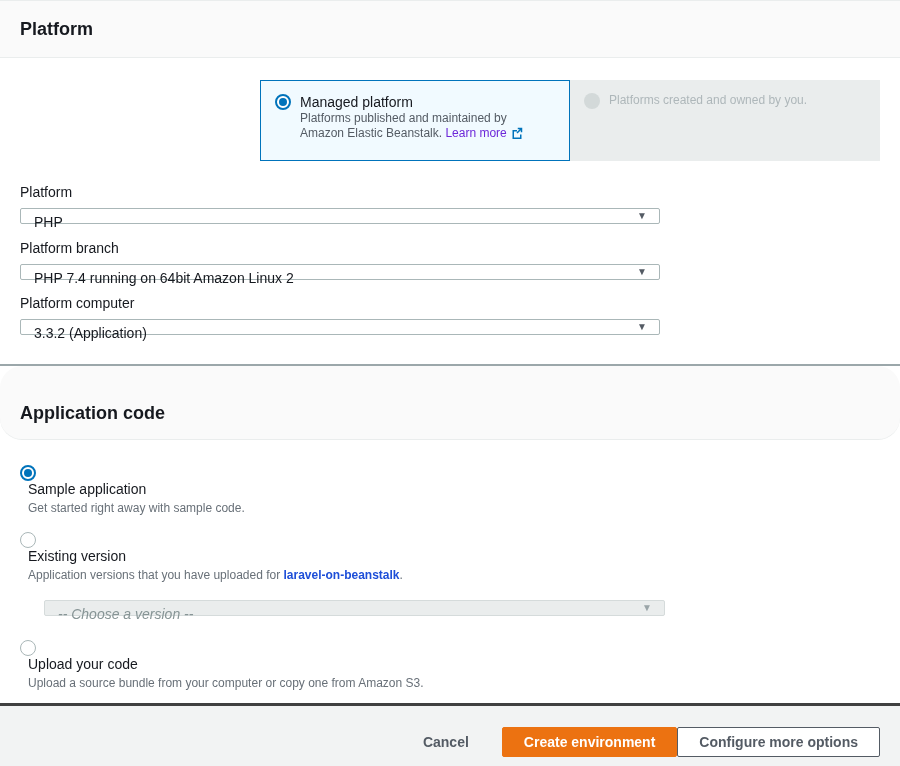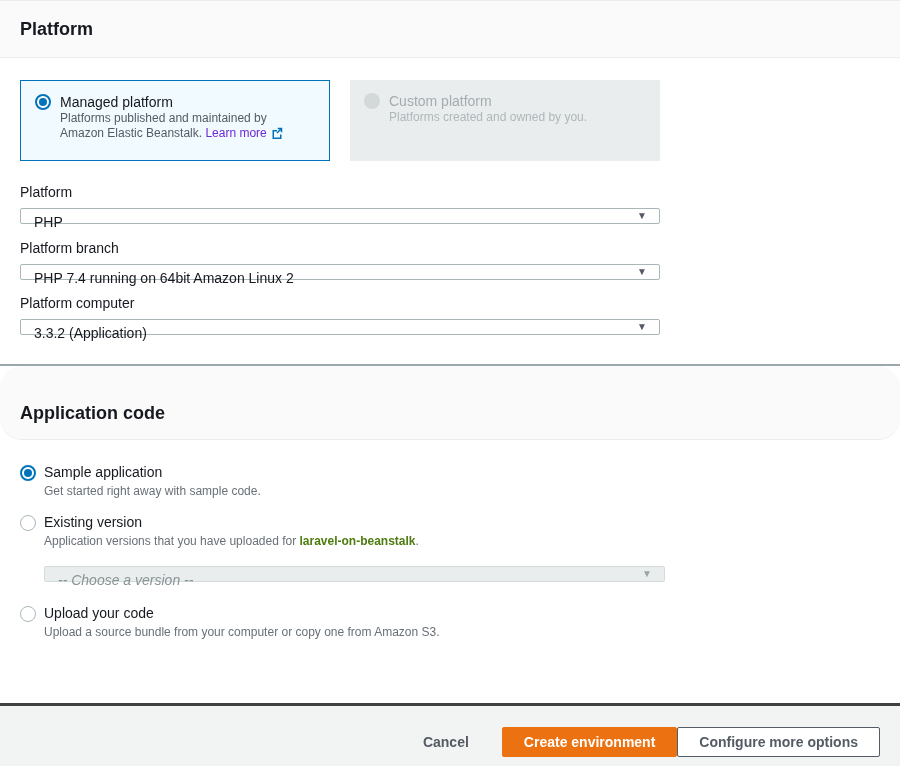--- a/index.html
+++ b/index.html
@@ -16,21 +16,21 @@
     border-bottom: 1px solid #eaeded;
     padding-left: 20px;
   }
   .section-header.first { height: 58px; display: flex; align-items: center; border-top: 1px solid #eaeded; }
   .section-header.second { height: 74px; padding-top: 37px; border-radius: 22px; }
   .section-title { font-size: 18px; font-weight: 700; color: #16191f; }
 
   .content { padding: 0 20px; }
 
   
-  .cards { display: flex; gap: 20px; margin-top: 22px; }
+  .cards { display: flex; margin-top: 22px; justify-content: flex-end; }
   .card { width: 310px; height: 81px; padding: 13px 14px; display: flex; align-items: flex-start; }
   .card.selected-card { border: 1px solid #0073bb; background: #f1faff; }
   .card.disabled-card { background: #eaeded; }
   .card-body { margin-left: 9px; }
   .card-title { font-size: 14px; color: #16191f; line-height: 17px; }
   .card-desc { font-size: 12px; color: #545b64; line-height: 15px; margin-top: 0; }
   .disabled-card .card-title { color: #a3adb1; }
   .disabled-card .card-desc { color: #aeb7ba; }
   .link { color: #6d28d9; text-decoration: none; cursor: pointer; }
   .ext-icon { display: inline-block; vertical-align: -2px; margin-left: 4px; }
@@ -59,29 +59,29 @@
   .select.disabled {
     background: #eaeded; border-color: #d5dbdb; color: #879596;
     font-style: italic; cursor: default;
   }
   .select.disabled .caret { color: #9aa5a8; }
 
   .divider { height: 2px; background: #9ba7aa; margin-top: 29px; }
 
   
   .options { padding: 0 20px; }
-  .option-row { display: flex; align-items: flex-start; }
+  .option-row { display: flex; align-items: flex-start; flex-direction: column; }
   .option-row .radio { margin-top: 1px; }
   .opt1 { margin-top: 24px; }
   .opt2 { margin-top: 15px; }
   .opt3 { margin-top: 23px; }
   .option-text { margin-left: 8px; }
   .option-label { font-size: 14px; color: #16191f; line-height: 16px; }
   .option-desc { font-size: 12px; color: #687078; line-height: 15px; margin-top: 4px; }
-  .option-desc b { color: #4d7c0f; }
+  .option-desc b { color: #1d4ed8; }
   .version-select { width: 621px; margin-left: 24px; margin-top: 17px; }
 
   
   .footer {
     position: absolute; left: 0; bottom: 0; width: 900px; height: 63px;
     background: #f2f3f3; border-top: 3px solid #404040;
     display: flex; align-items: center; justify-content: flex-end;
     padding: 12px 5px 0 0;
   }
   .btn {
@@ -121,21 +121,20 @@
                     <path d="M9 1h6v6h-2V4.4L8.7 8.7 7.3 7.3 11.6 3H9z"></path>
                   </g>
                 </svg></span>
           </div>
         </div>
       </div>
 
       <div class="card disabled-card">
         <span class="radio disabled"></span>
         <div class="card-body">
-          <div class="card-title">Custom platform</div>
           <div class="card-desc">Platforms created and owned by you.</div>
         </div>
       </div>
     </div>
 
     <div class="field-label">Platform</div>
     <div class="select">
       <span>PHP</span>
       <span class="caret">▼</span>
     </div>

